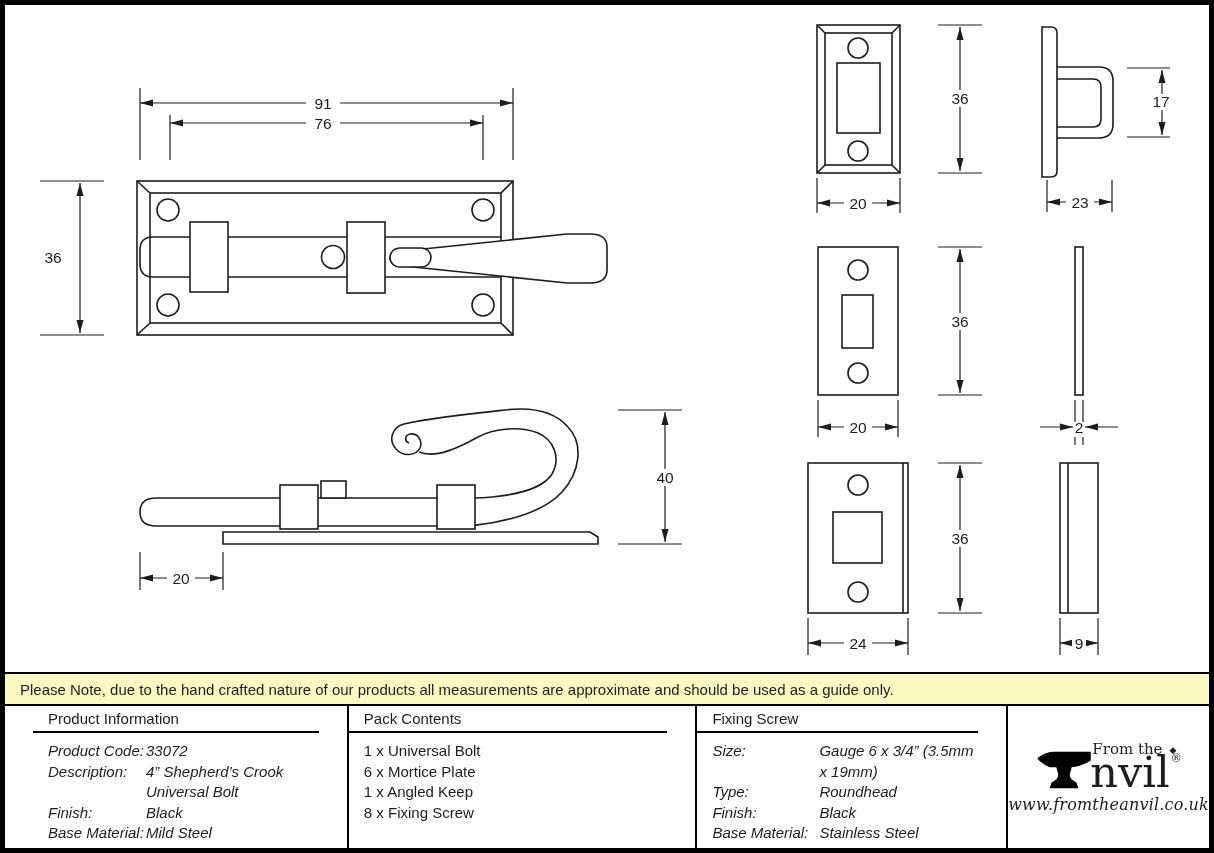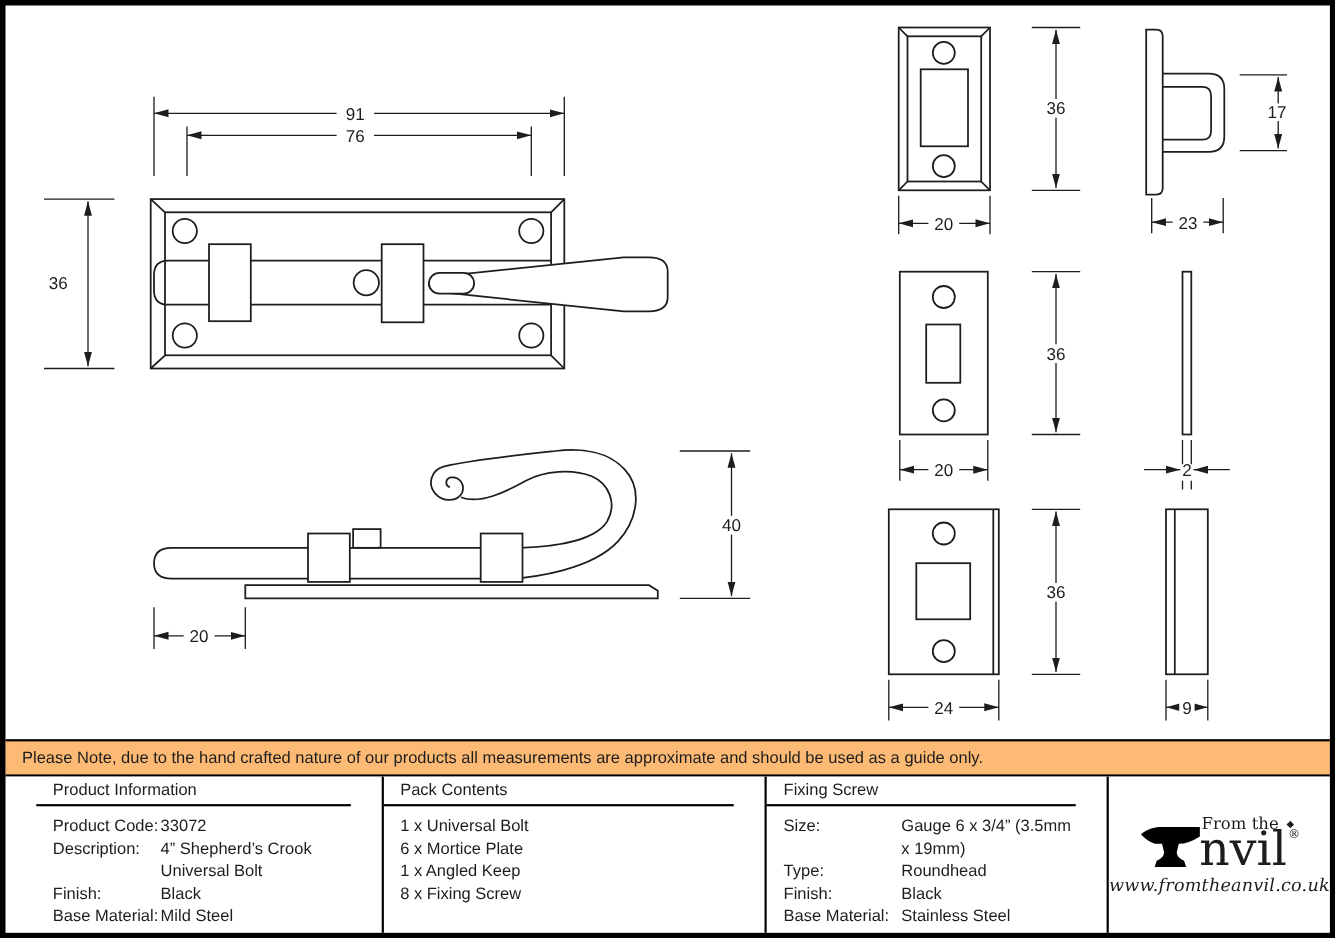--- a/index.html
+++ b/index.html
@@ -7,39 +7,39 @@
     position:relative;width:1214px;height:853px;background:#ffffff;
     font-family:"Liberation Sans",sans-serif;color:#1d1d1d;overflow:hidden;
   }
   .frame{position:absolute;inset:0;border:5px solid #000;pointer-events:none;z-index:40;}
   .drawings{position:absolute;left:0;top:0;z-index:1;}
 
   
   .note-row{
     position:absolute;left:5px;right:5px;top:672px;height:34px;box-sizing:border-box;
     border-top:2px solid #000;border-bottom:2px solid #000;
-    display:flex;align-items:center;padding-left:15px;font-size:15px;z-index:10;background:#fdba74;
+    display:flex;align-items:center;padding-left:15px;font-size:15px;z-index:10;background:#fef9c3;
   }
 
   
   .table-region{
     position:absolute;left:5px;right:5px;top:706px;bottom:5px;display:flex;z-index:10;background:#fff;
   }
   .col{box-sizing:border-box;margin-left:28px;}
   .col.c1{width:340px;}
   .col.c2{width:381px;border-left:2px solid #000;}
   .col.c3{width:336px;border-left:2px solid #000;}
   .col.logo-cell{flex:1;border-left:2px solid #000;display:flex;flex-direction:column;
     align-items:center;justify-content:center;}
   .col-header{
     height:27px;box-sizing:border-box;border-bottom:2px solid #000;
     display:flex;align-items:center;padding-left:15px;font-size:15px;
   }
   .col-body{padding:8px 0 0 15px;font-size:15px;line-height:20.5px;}
-  .kv{display:flex;}
+  .kv{display:flex;font-style:italic;}
   .c1 .kv .lbl{width:98px;flex:none;}
   .c1 .kv .val{max-width:215px;}
   .c3 .kv .lbl{width:107px;flex:none;}
   .plain-list div{white-space:nowrap;}
 
   
   .logo-top{display:flex;align-items:flex-end;}
   .anvil-glyph{margin-right:-3px;margin-bottom:2px;}
   .logo-text{display:flex;flex-direction:column;}
   .from-the{font-family:"DejaVu Serif","Liberation Serif",serif;font-size:15px;

